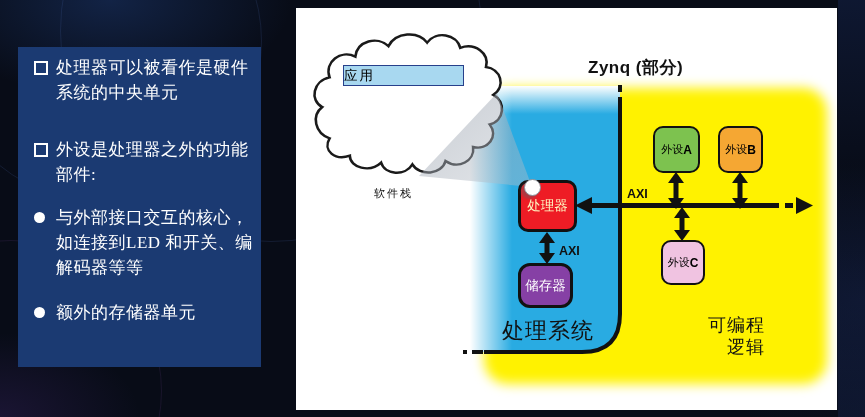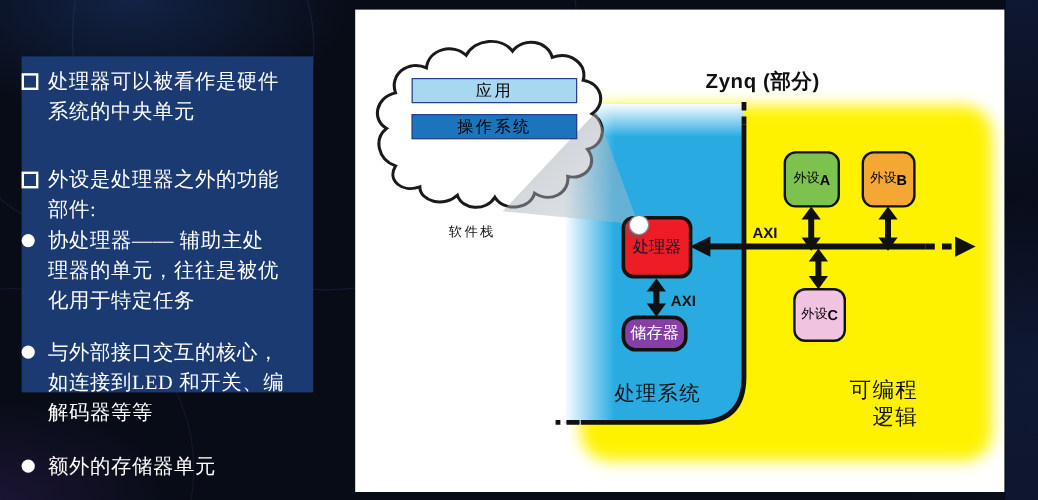--- a/index.html
+++ b/index.html
@@ -10,62 +10,62 @@
       radial-gradient(200px 120px at 0px 417px, rgba(110,60,180,0.18), transparent 70%),
       radial-gradient(300px 200px at 865px 300px, rgba(30,50,110,0.25), transparent 70%),
       #080c17;
     font-family:"Liberation Serif","DejaVu Serif",serif;
   }
   .abs{position:absolute;}
   .deco-arc{position:absolute;border-radius:50%;border:1px solid rgba(90,130,210,0.14);}
   .deco-glow{position:absolute;border-radius:50%;}
   
   #bullet-panel{
-    left:18px;top:47px;width:243px;height:280px;
+    left:18px;top:47px;width:243px;height:320px;
     background:#1b3a72;color:#fff;
-    padding:8px 0 0 0;box-sizing:border-box;
+    padding:8px 0 0 16px;box-sizing:border-box;
   }
   .bullet-row{display:flex;align-items:flex-start;}
   .bullet-row .marker-col{flex:0 0 22px;padding-top:0;}
   .bullet-row .btext{
     flex:1;font-size:17px;line-height:25px;letter-spacing:0.5px;
     white-space:pre-line;padding-right:2px;
   }
   .marker-square{width:10px;height:10px;border:2.5px solid #fff;margin-top:6px;}
   .marker-circle{width:11px;height:11px;background:#fff;border-radius:50%;margin-top:7px;}
   .mt15{margin-top:32px;} .mt0{margin-top:1px;} .mt8{margin-top:18px;} .mt10{margin-top:20px;font-family:Liberation Serif, serif;}
   
   #diagram-panel{left:296px;top:8px;width:541px;height:402px;background:#ffffff;}
   #diagram-svg{position:absolute;left:0;top:0;}
   .dlabel{position:absolute;color:#111;}
   .serif-label{font-family:"Liberation Serif","DejaVu Serif",serif;}
   .sans-bold{font-family:"Liberation Sans","DejaVu Sans",sans-serif;font-weight:bold;}
   #zynq-title{left:292px;top:48px;font-size:17px;letter-spacing:0.5px;text-align:right;}
   .stack-bar{
-    position:absolute;left:47px;width:138px;height:21px;
+    position:absolute;left:47px;width:121px;height:21px;
     border:1px solid #27408b;box-sizing:border-box;
-    display:flex;align-items:center;justify-content:center;
+    display:flex;align-items:center;justify-content:flex-start;
     font-size:13.5px;color:#000;letter-spacing:2px;font-family:Liberation Serif, serif;
   }
   #stack-caption{left:78px;top:178px;font-size:11px;letter-spacing:2px;}
   .chipbox{
     position:absolute;box-sizing:border-box;border:3px solid #111;border-radius:10px;
     display:flex;flex-direction:row;align-items:center;justify-content:center;
     text-align:center;color:#000;
   }
-  #processor-box{left:222px;top:172px;width:59px;height:52px;color:#0f172a;font-size:13.5px;}
-  #memory-box{left:222px;top:255px;width:55px;height:30px;color:#fff;font-size:13.5px;border-radius:12px;}
+  #processor-box{left:222px;top:172px;width:59px;height:52px;color:#fef9c3;font-size:13.5px;}
+  #memory-box{left:222px;top:255px;width:55px;height:45px;color:#fff;font-size:13.5px;border-radius:12px;}
   .periph{font-size:11px;line-height:13px;border-width:2.5px;}
   .periph .letter{font-size:12px;line-height:14px;}
   #periph-a{left:357px;top:118px;width:47px;height:47px;}
   #periph-b{left:422px;top:118px;width:45px;height:47px;}
   #periph-c{left:365px;top:232px;width:44px;height:45px;}
   #axi-main-label{left:331px;top:179px;font-size:12.5px;}
   #axi-vert-label{left:263px;top:236px;font-size:12.5px;}
-  #ps-caption{left:206px;top:308px;width:92px;text-align:center;font-size:17px;letter-spacing:1px;}
+  #ps-caption{left:206px;top:308px;width:92px;text-align:center;font-size:22px;letter-spacing:1px;}
   #pl-caption{left:385px;top:306px;width:84px;text-align:right;font-size:18px;line-height:22px;letter-spacing:1px;white-space:pre-line;}
   #pointer-dot{
     position:absolute;left:228px;top:171px;width:15px;height:15px;border-radius:50%;
     background:#fff;border:1.5px solid #8a9099;
     box-shadow:-3px 3px 3px rgba(90,95,105,0.45);
   }
 </style>
 </head>
 <body>
 
@@ -84,28 +84,20 @@
         </div>
       <div class="btext">处理器可以被看作是硬件
 系统的中央单元</div>
     </div>
     <div class="bullet-row mt15">
       <div class="marker-col">
           <div class="marker-square"></div>
         </div>
       <div class="btext">外设是处理器之外的功能
 部件:</div>
-    </div>
-    <div class="bullet-row mt0">
-      <div class="marker-col">
-          <div class="marker-circle"></div>
-        </div>
-      <div class="btext">协处理器—— 辅助主处
-理器的单元，往往是被优
-化用于特定任务</div>
     </div>
     <div class="bullet-row mt8">
       <div class="marker-col">
           <div class="marker-circle"></div>
         </div>
       <div class="btext">与外部接口交互的核心，
 如连接到LED 和开关、编
 解码器等等</div>
     </div>
     <div class="bullet-row mt10">
@@ -194,23 +186,20 @@
       </g>
 
       <polygon points="201,85 123,168 236,179" fill="url(#beamGrad)"></polygon>
     </svg>
 
     <div id="zynq-title" class="dlabel sans-bold">Zynq (部分)</div>
 
     <div class="stack-bar serif-label" style="top: 57px; background-color: rgb(168, 216, 240);">
       <span>应用</span>
     </div>
-    <div class="stack-bar serif-label" style="top: 87px; background-color: rgb(27, 117, 188);">
-      <span>操作系统</span>
-    </div>
     <div id="stack-caption" class="dlabel serif-label">软件栈</div>
 
     <div id="processor-box" class="chipbox serif-label" style="background-color: rgb(238, 28, 37);">
       <span>处理器</span>
     </div>
     <div id="memory-box" class="chipbox serif-label" style="background-color: rgb(134, 64, 165);">
       <span>储存器</span>
     </div>
     <div id="pointer-dot"></div>
 

